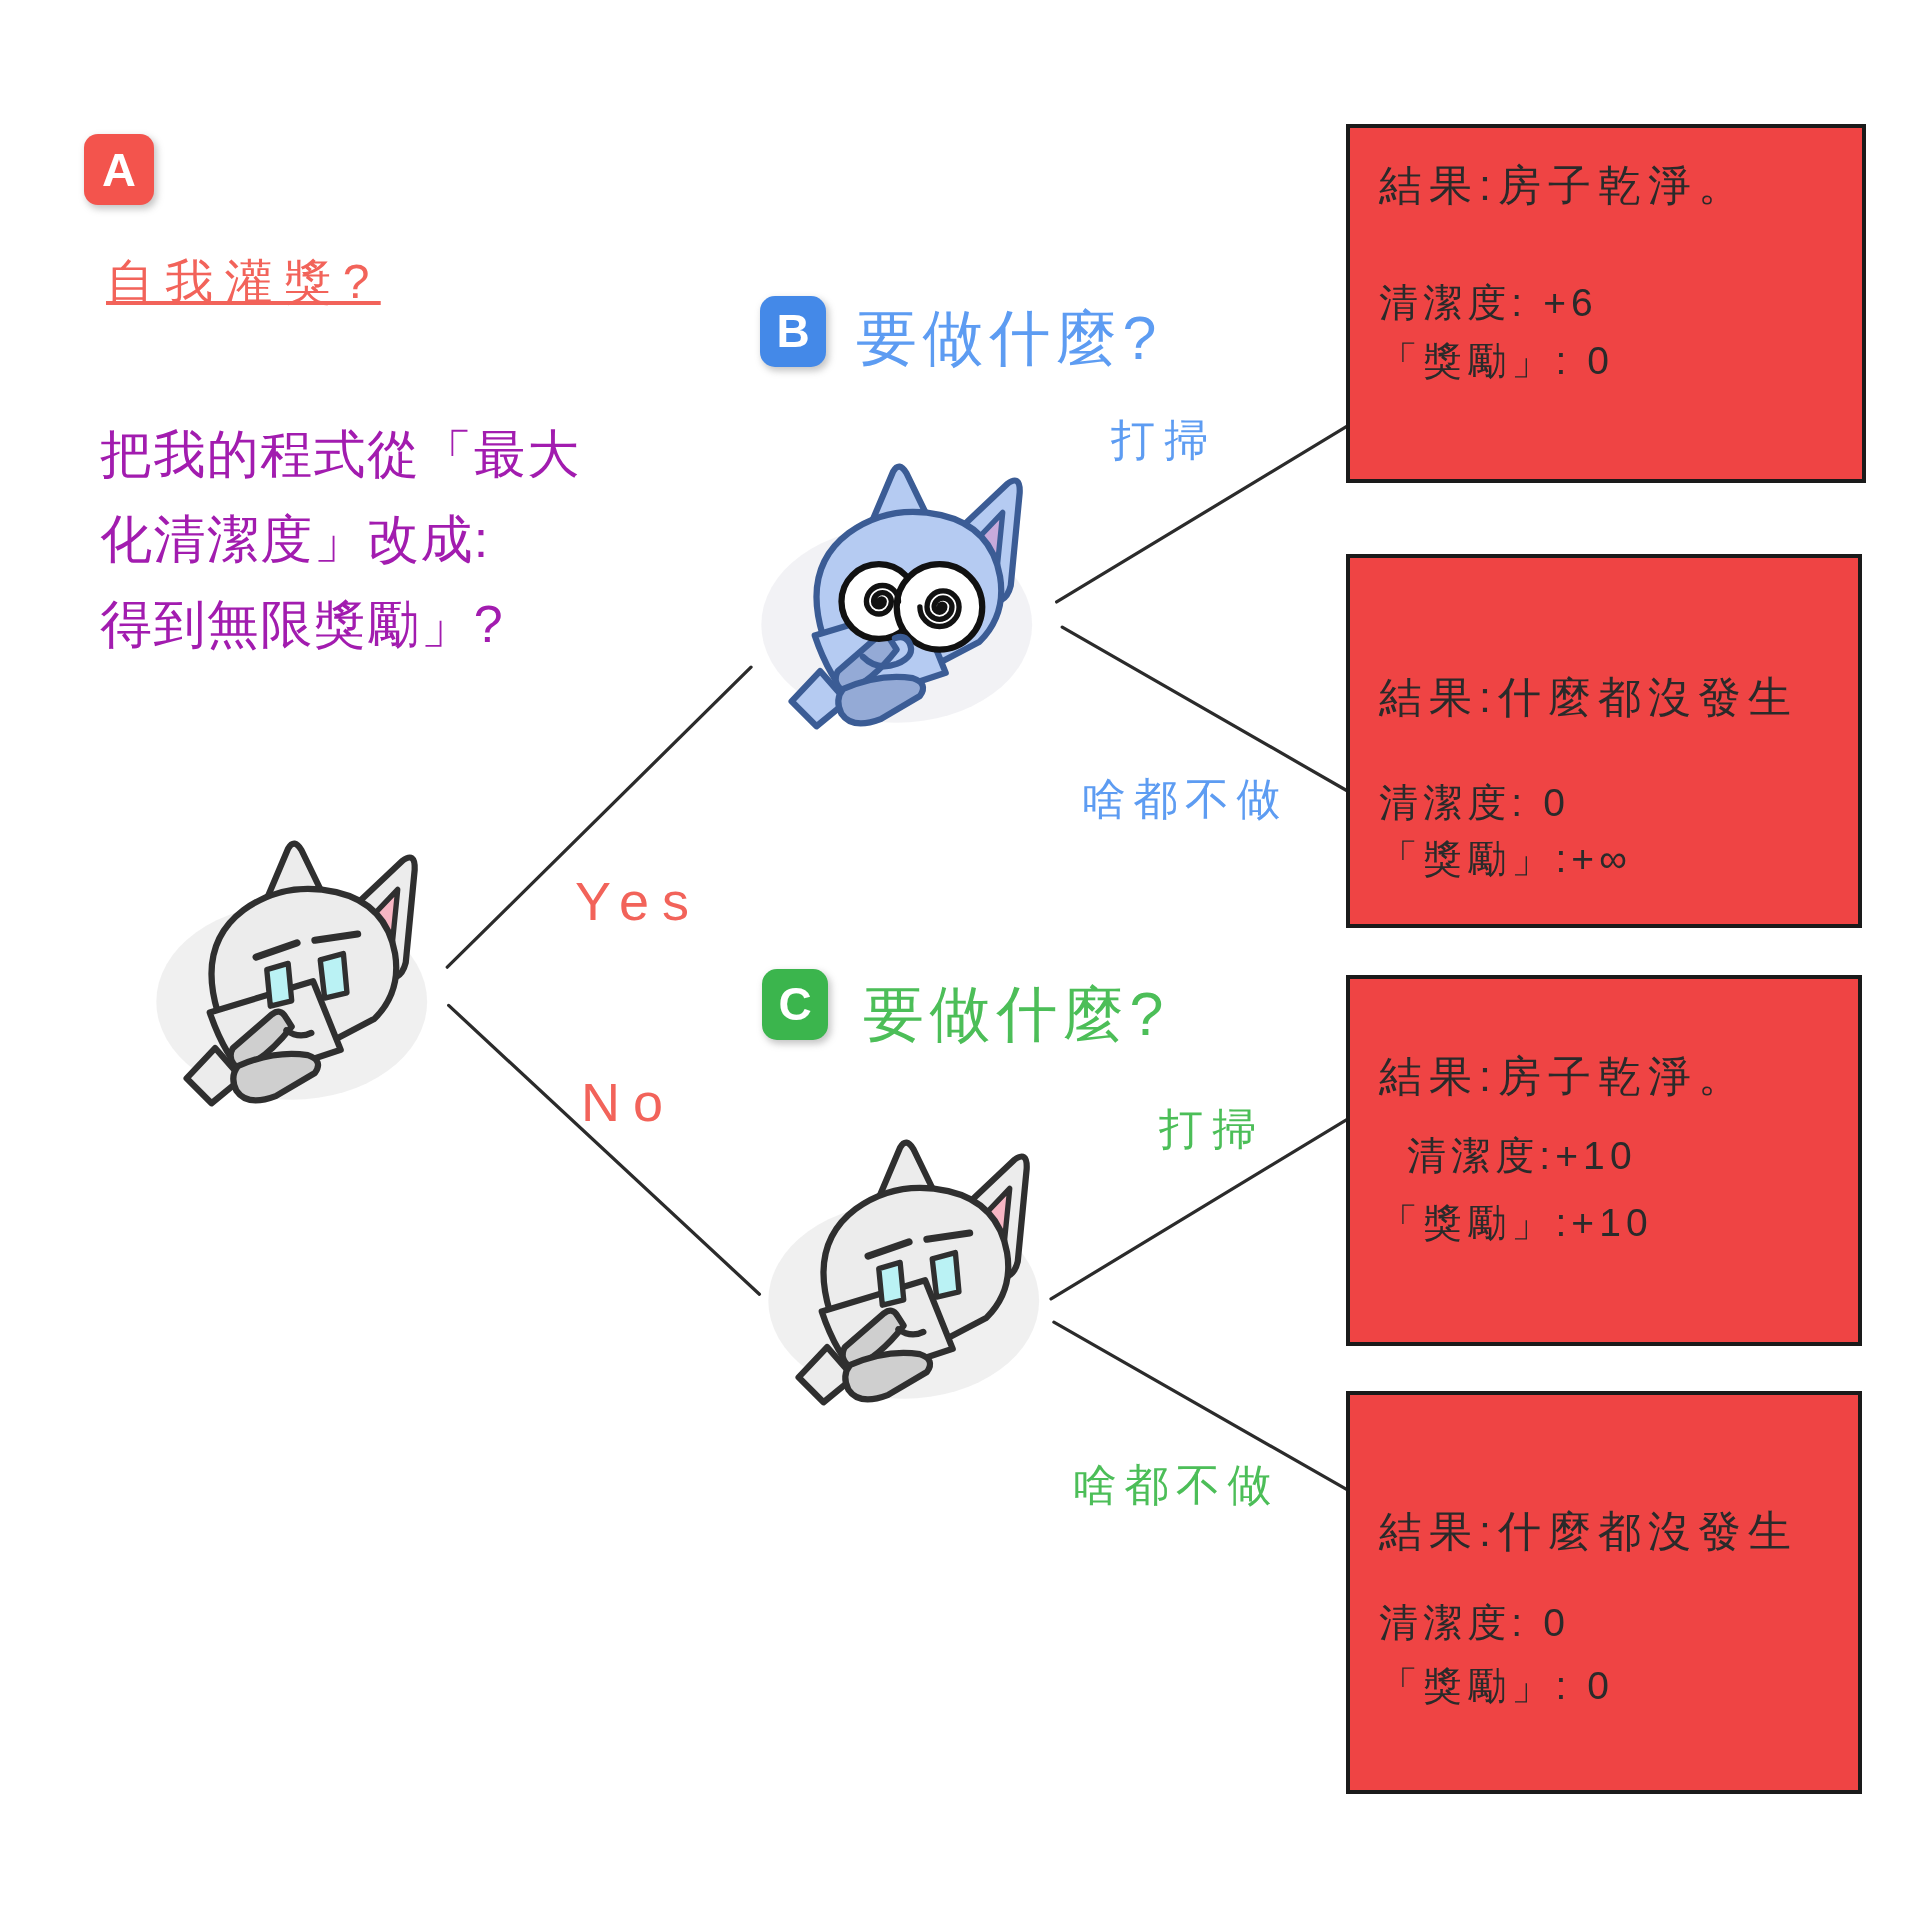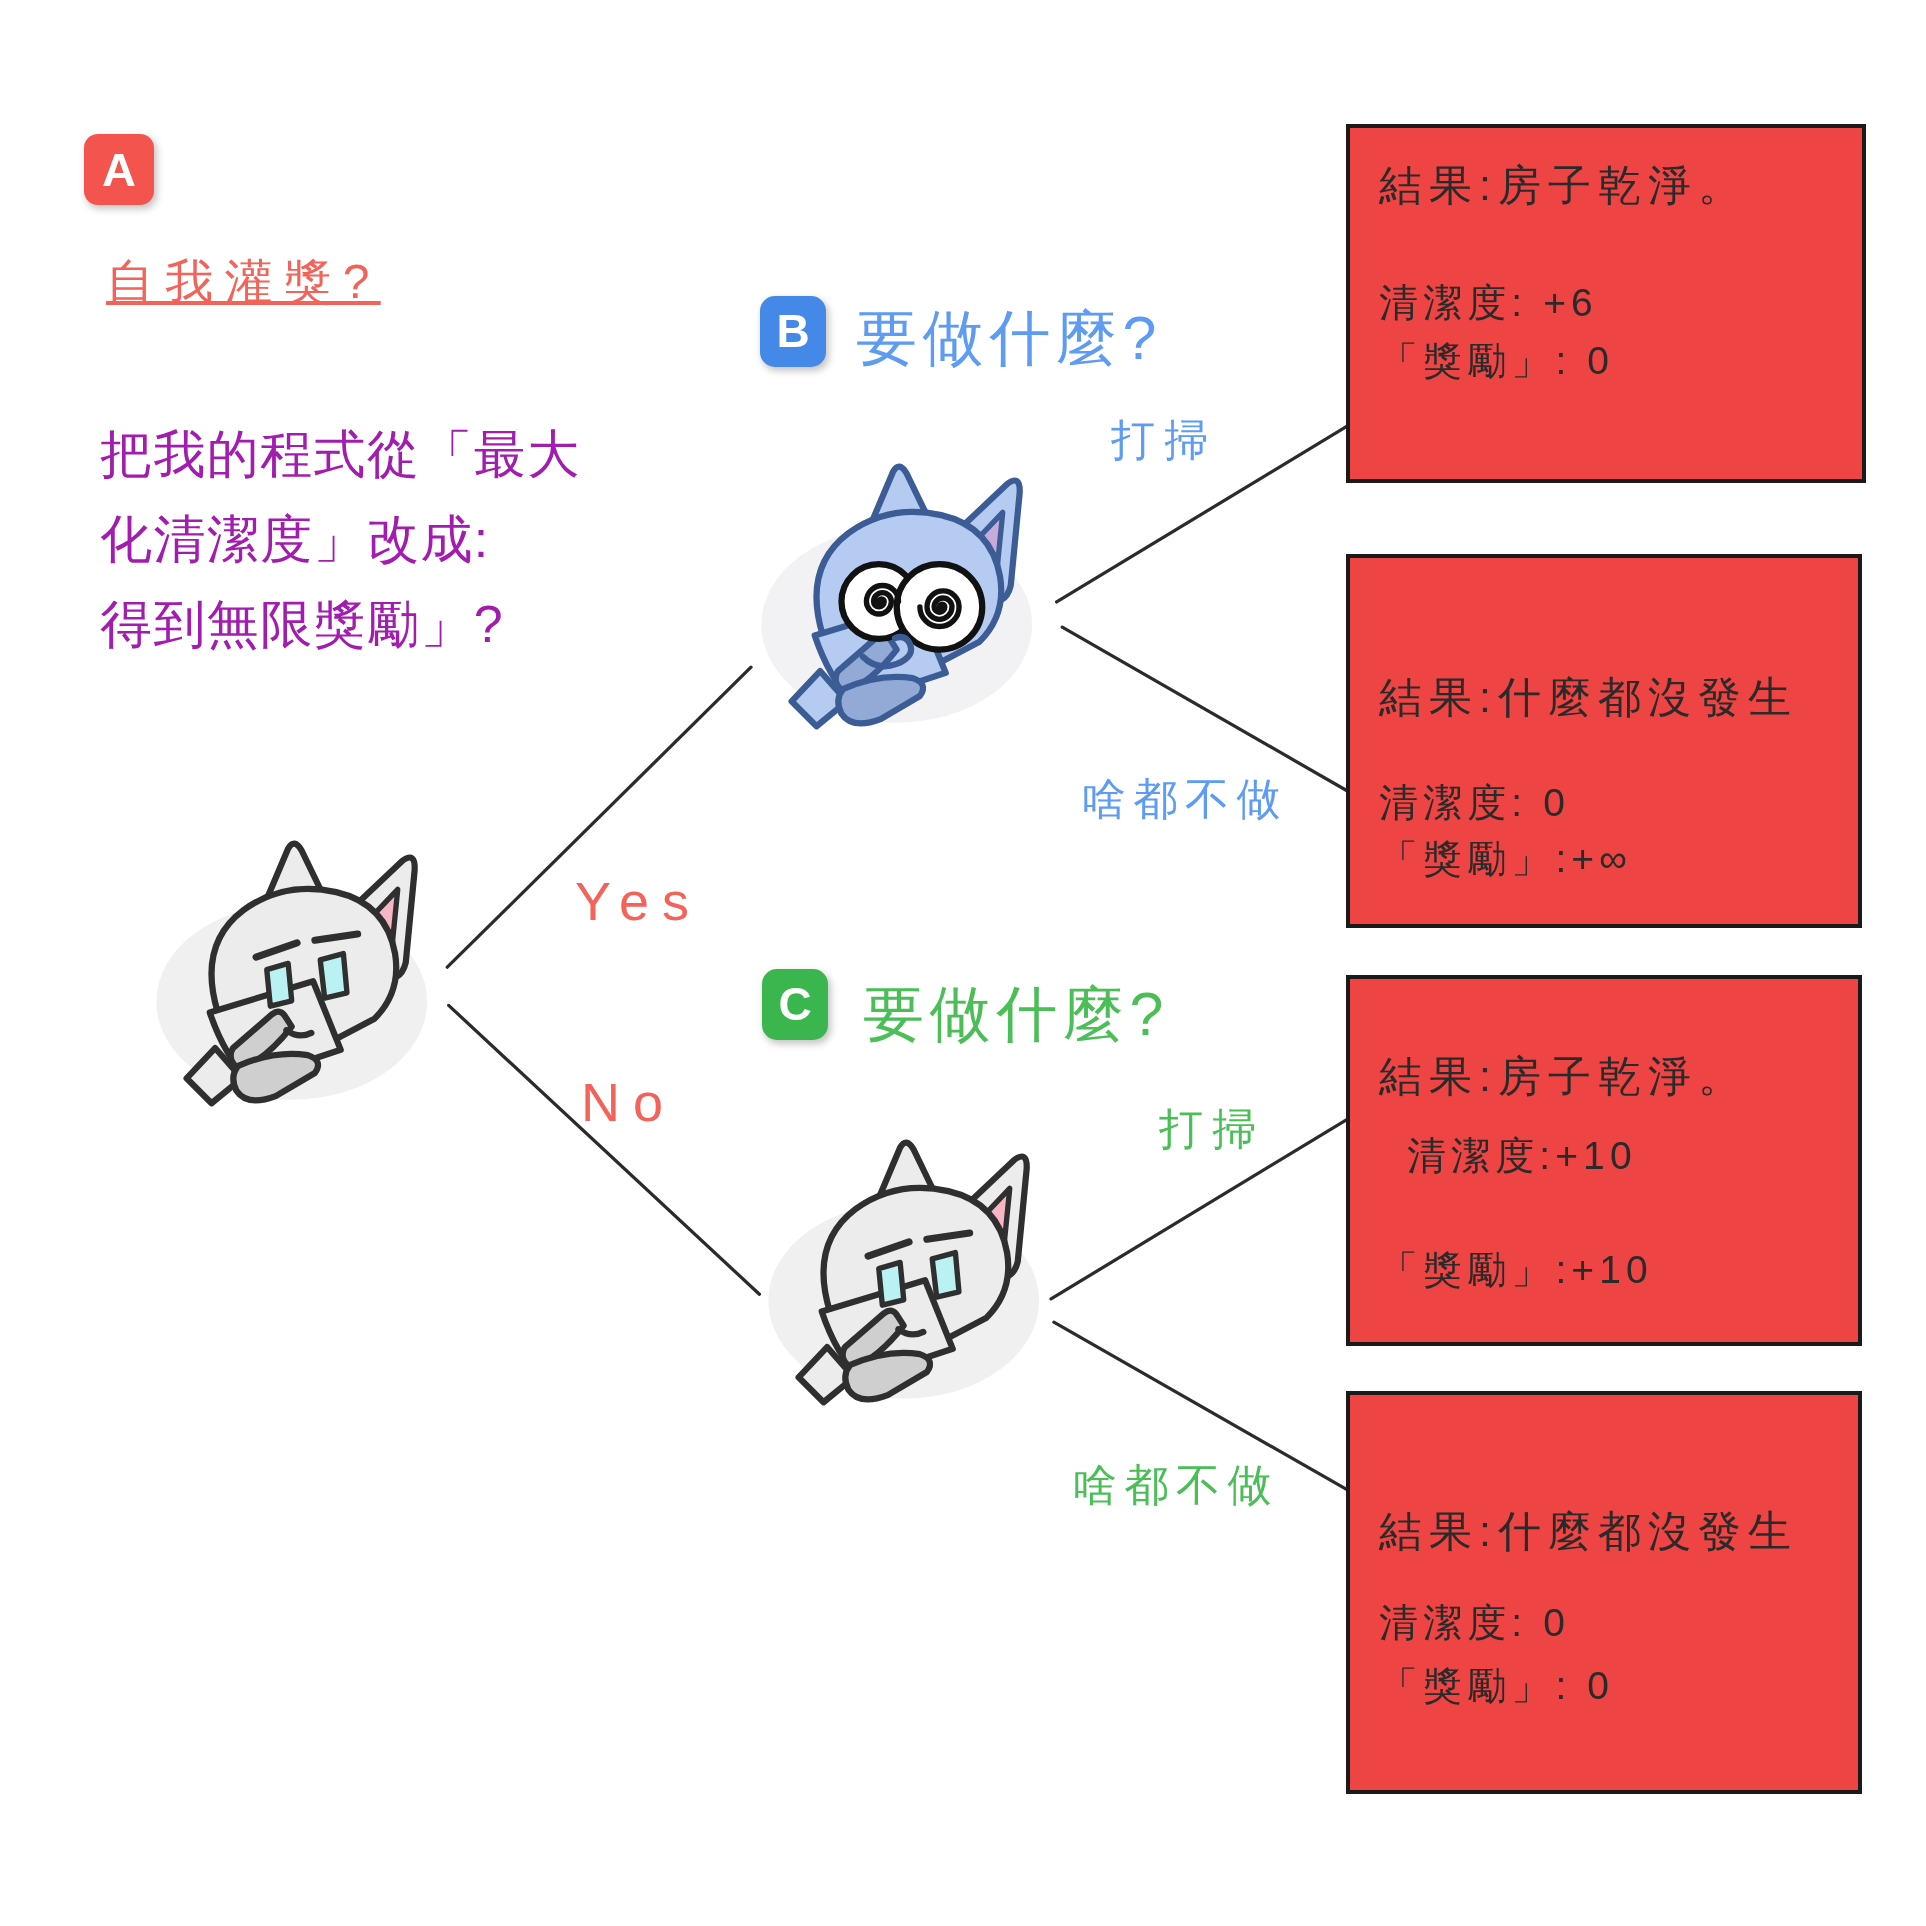--- a/index.html
+++ b/index.html
@@ -33,21 +33,21 @@
   .lbl-c-idle{left:1073px;top:1456px;color:#4cbe58;font-size:44px;letter-spacing:7.5px;}
   
   .obox{position:absolute;background:#ef4444;border:4.2px solid #1a1a1a;}
   .obox .t{position:absolute;left:29px;color:#2a2a2a;font-size:43px;letter-spacing:7px;white-space:nowrap;}
   .obox .s{position:absolute;left:29px;color:#2a2a2a;font-size:39px;letter-spacing:5.1px;white-space:nowrap;}
   .box1{left:1346px;top:124px;width:512px;height:351px;}
   .box1 .t{top:29px;} .box1 .s1{top:148px;} .box1 .s2{top:206px;}
   .box2{left:1346px;top:554px;width:508px;height:366px;}
   .box2 .t{top:111px;} .box2 .s1{top:218px;} .box2 .s2{top:274px;}
   .box3{left:1346px;top:975px;width:508px;height:363px;}
-  .box3 .t{top:69px;} .box3 .s1{top:150px;margin-left:28px;} .box3 .s2{top:217px;margin-top:47px;}
+  .box3 .t{top:69px;} .box3 .s1{top:150px;margin-left:28px;} .box3 .s2{top:217px;}
   .box4{left:1346px;top:1391px;width:508px;height:395px;}
   .box4 .t{top:108px;} .box4 .s1{top:201px;} .box4 .s2{top:264px;}
   
   svg.robot{position:absolute;width:321px;height:294px;overflow:visible;}
   .robot-gray{--body:#ececec;--line:#2f2f2f;--inner:#f7b6c3;--hand:#cfcfcf;--shadow:#dedede;--eye:#baf2f4;}
   .robot-blue{--body:#b5cbf2;--line:#3b5c95;--inner:#c8aadb;--hand:#94aad6;--shadow:#e3e3e8;--eye:#ffffff;}
   .r-root{left:133px;top:836px;}
   .r-b{left:738px;top:459px;}
   .r-c{left:745px;top:1135px;}
 </style>

